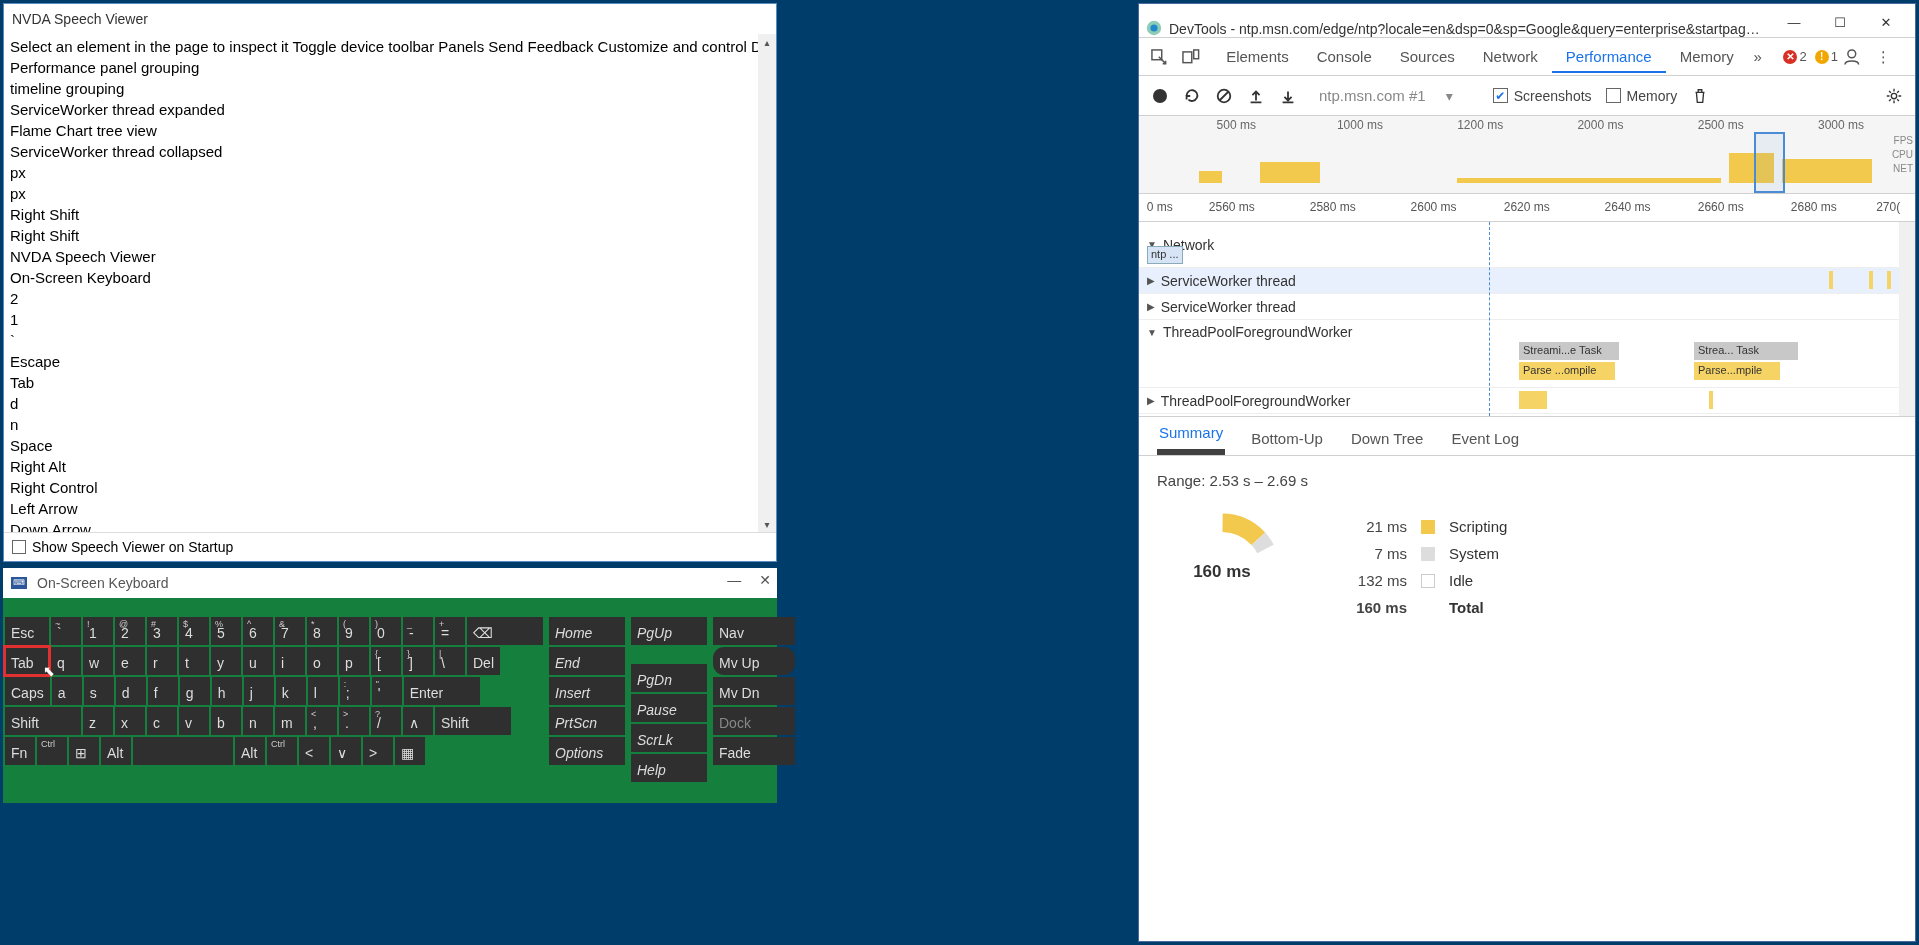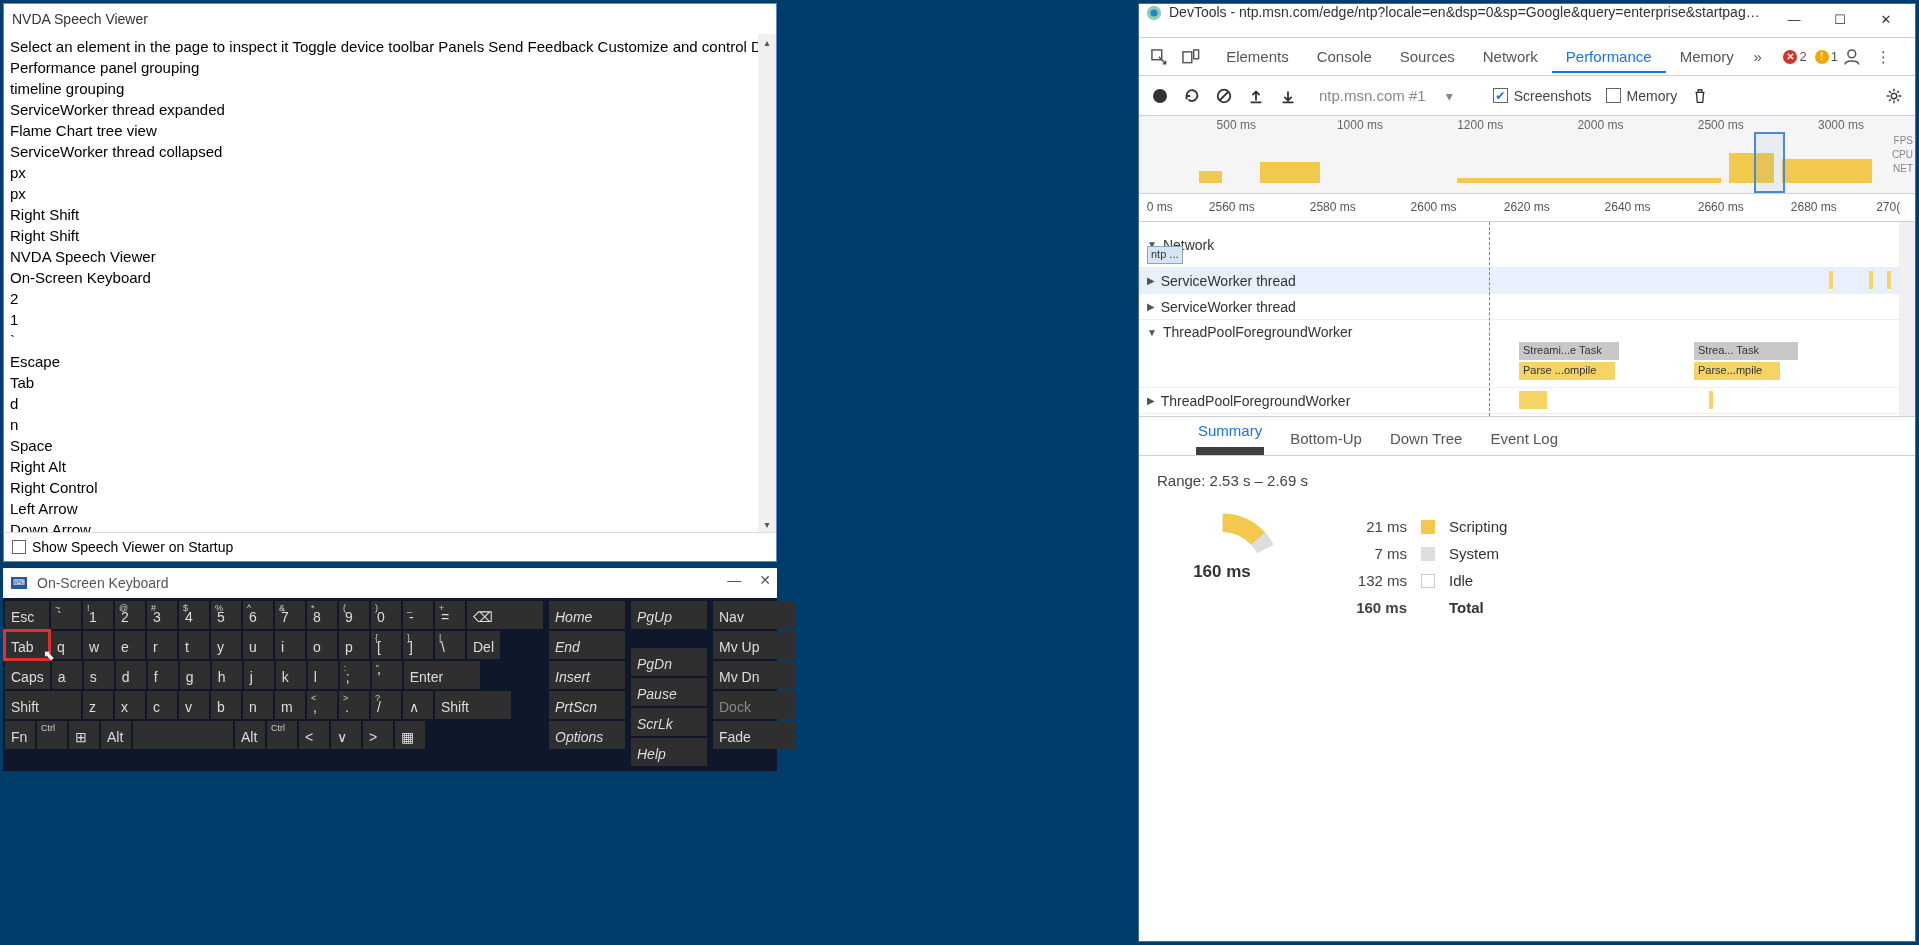--- a/index.html
+++ b/index.html
@@ -19,36 +19,36 @@
 .nvda-footer { padding: 6px 8px; display: flex; align-items: center; gap: 6px; font-size: 14px; border-top:1px solid #ddd; }
 .nvda-check { width: 14px; height: 14px; border: 1px solid #666; display: inline-block; }
 
 
 .osk { width: 774px; background: #2b2b2b; margin-top: 6px; }
 .osk-title { background: #fff; padding: 4px 8px; display: flex; align-items: center; gap: 10px; height: 30px; position:relative; }
 .osk-icon { width:16px; height:12px; background:#2b579a; display:inline-flex; align-items:center; justify-content:center; }
 .osk-icon span{ color:#fff; font-size:8px; line-height:8px; }
 .osk-title-text { color:#555; font-size:14px; }
 .osk-ctrl { position:absolute; right:6px; top:4px; display:flex; gap:18px; color:#555; font-size:14px; }
-.osk-body { background:#0f172a; padding:3px 2px; }
+.osk-body { background:#15803d; padding:19px 2px; }
 .krow { display:flex; gap:2px; margin-bottom:2px; }
 .key { background:#2f2f2f; color:#ddd; font-size:14px; display:flex; align-items:flex-end; justify-content:flex-start; padding:4px 6px; height:28px; min-width:30px; position:relative; }
 .key.wide1 { min-width:44px; }
 .key.wide2 { min-width:76px; }
 .key.wide3 { min-width:100px; }
 .key.func { min-width:76px;font-style:italic; }
 .key.func2 { min-width:82px; }
 .key sup { font-size:9px; position:absolute; top:2px; left:4px; color:#ccc; }
 .key.highlight { outline:3px solid #e03030; outline-offset:-1px; z-index:5; }
 .key.dim { color:#888; }
 .cursor { position:absolute; left:38px; top:16px; color:#fff; font-size:14px; pointer-events:none; }
 
 
 .devtools { position:absolute; right:3px; top:3px; width:778px; height:939px; background:#fff; border:1px solid #4a6a9e; }
-.dt-title { background:#fff; height:34px; display:flex; align-items:flex-start; padding:0 6px; gap:6px; border-bottom:1px solid #d0d0d0; }
+.dt-title { background:#fff; height:34px; display:flex; align-items:flex-end; padding:0 6px; gap:6px; border-bottom:1px solid #d0d0d0; }
 .dt-title-icon { width:18px; height:18px; }
 .dt-title-text { flex:1; color:#333; font-size:14px; white-space:nowrap; overflow:hidden; text-overflow:ellipsis; }
 .win-btns { display:flex; gap:0; }
 .win-btn { width:46px; height:30px; display:flex; align-items:center; justify-content:center; color:#333; font-size:13px; }
 
 .dt-tabs { height:38px; display:flex; align-items:center; padding:0 10px; gap:0; border-bottom:1px solid #d0d0d0; font-size:15px; color:#555; }
 .dt-tabs .ticon { width:20px; height:20px; margin-right:12px; display:flex; align-items:center; justify-content:center; }
 .dt-tab { padding:8px 14px; cursor:pointer; }
 .dt-tab.active { color:#1a73e8; border-bottom:2px solid #1a73e8; padding-bottom:6px; }
 .dt-tabs .spacer { flex:1; }
@@ -85,21 +85,21 @@
 .tblock { position:absolute; top:3px; height:18px; font-size:11px; color:#333; padding:2px 4px; overflow:hidden; white-space:nowrap; }
 .tblock.gray { background:#c8c8c8; }
 .tblock.yel { background:#f6d365; }
 .tblock.tiny { width:4px; padding:0; }
 .vline { position:absolute; top:0; bottom:0; border-left:1px dashed #4a8bd6; }
 .net-block { position:absolute; top:24px; left:8px; height:18px; background:#d6e4f5; border:1px solid #8ab; font-size:11px; padding:1px 3px; }
 .right-scroll { position:absolute; right:0; top:0; width:16px; bottom:0; background:#f0f0f0; }
 
 .subtabs { height:40px; display:flex; align-items:flex-end; gap:24px; padding:0 18px; border-top:1px solid #d0d0d0; border-bottom:1px solid #d0d0d0; font-size:15px; color:#555; }
 .subtab { padding:8px 2px; }
-.subtab.active { color:#1a73e8; border-bottom:8px solid #404040;margin-left:39px; }
+.subtab.active { color:#1a73e8; border-bottom:6px solid #404040; }
 
 .summary { padding:16px 18px; font-size:15px; color:#333; }
 .range { margin-bottom:18px; color:#444; }
 .sum-flex { display:flex; align-items:center; gap:60px; }
 .donut { width:130px; height:130px; position:relative; }
 .donut-c { position:absolute; inset:0; display:flex; align-items:center; justify-content:center; font-weight:600; font-size:17px; color:#333; }
 .legend { font-size:15px; }
 .legend-row { display:flex; align-items:center; gap:14px; margin-bottom:10px; }
 .legend-row .ms { width:60px; text-align:right; color:#444; }
 .sw { width:14px; height:14px; }
@@ -255,21 +255,21 @@
           </div>
           <div>
             <div class="key func" style="margin-bottom: 19px;">PgUp</div>
             <div class="key func" style="margin-bottom: 2px;">PgDn</div>
             <div class="key func" style="margin-bottom: 2px;">Pause</div>
             <div class="key func" style="margin-bottom: 2px;">ScrLk</div>
             <div class="key func" style="margin-bottom: 2px;">Help</div>
           </div>
           <div>
             <div class="key func2" style="margin-bottom: 2px;">Nav</div>
-            <div class="key func2" style="margin-bottom: 2px;">Mv Up</div>
+            <div class="key func2" style="margin-bottom: 2px; border-radius: 11px;">Mv Up</div>
             <div class="key func2" style="margin-bottom: 2px;">Mv Dn</div>
             <div class="key func2 dim" style="margin-bottom: 2px;">Dock</div>
             <div class="key func2" style="margin-bottom: 2px;">Fade</div>
           </div>
         </div>
       </div>
   </div>
 </div>
 
 <div class="devtools">

